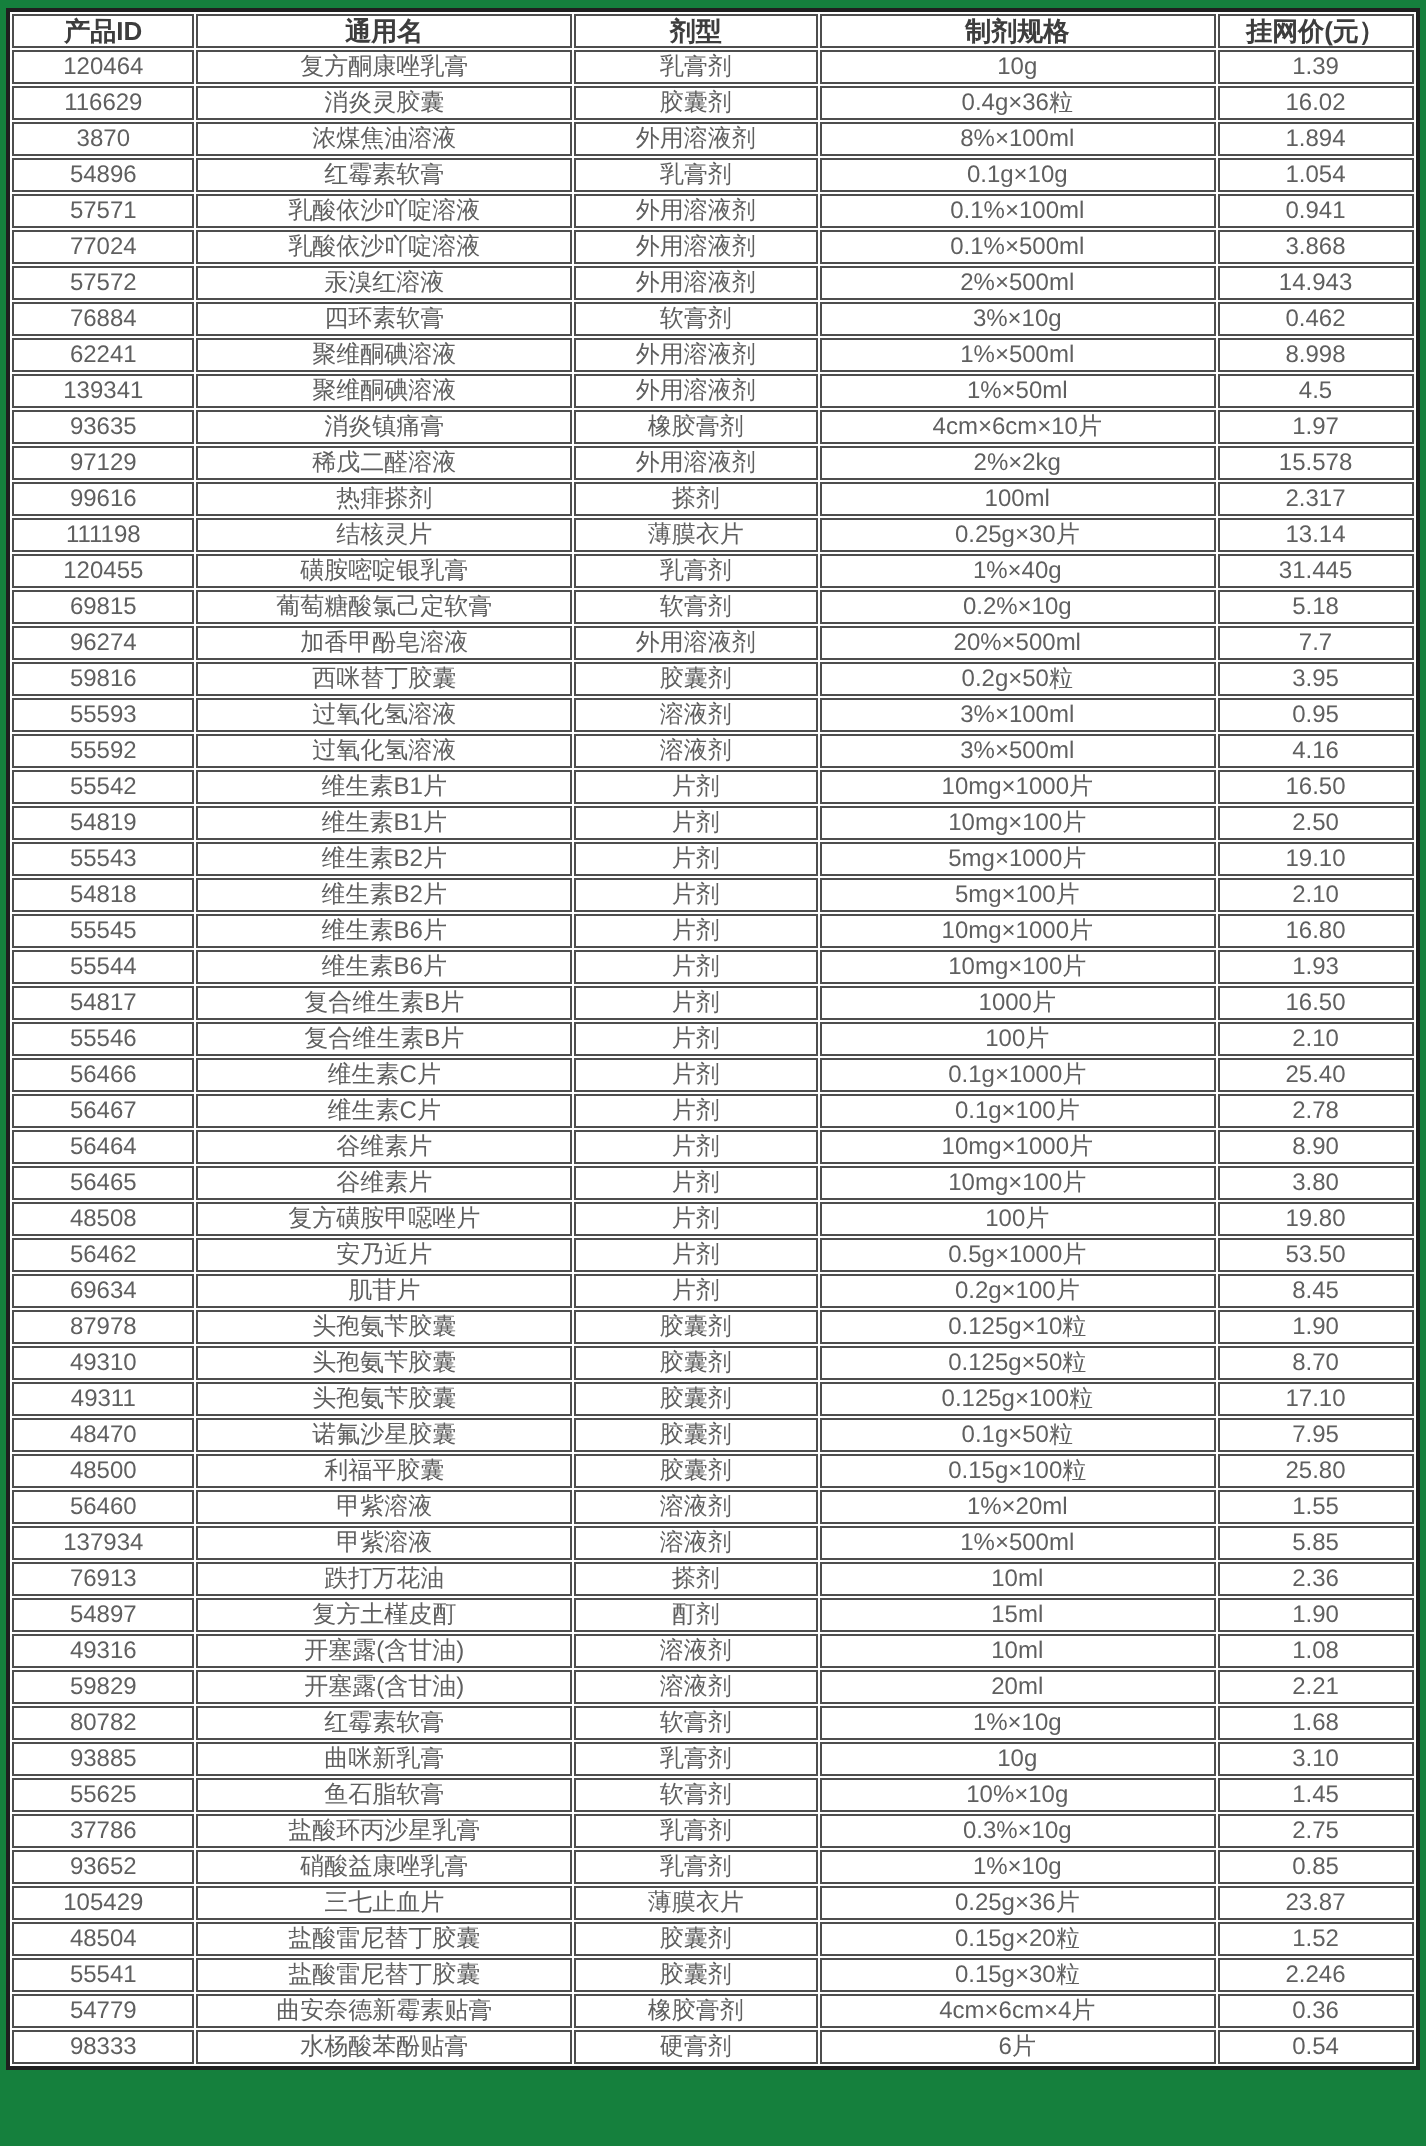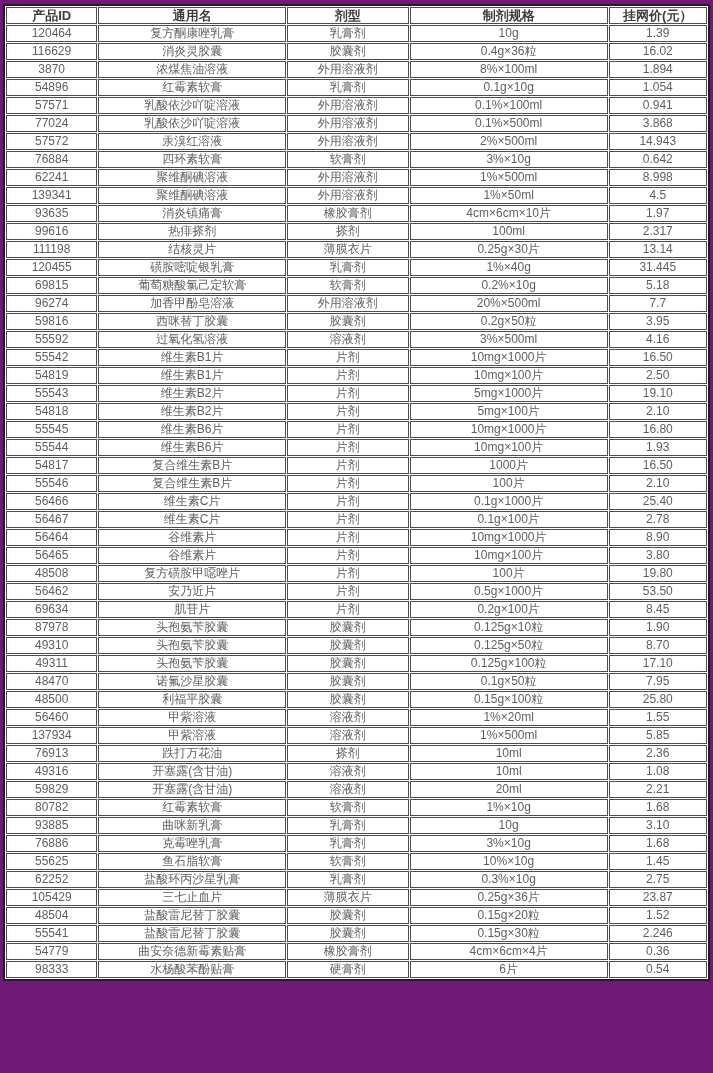--- a/index.html
+++ b/index.html
@@ -4,21 +4,21 @@
 <style>
   html, body { margin: 0; padding: 0; }
   body {
     font-family: "Liberation Sans", "DejaVu Sans", sans-serif;
     background: #ececec;
   }
   .page {
     position: relative;
     width: 713px;
     height: 1073px;
-    background: #701a75;
+    background: #15803d;
     overflow: hidden;
   }
   table.price-table {
     border-collapse: separate;
     border-spacing: 1px;
     table-layout: fixed;
     margin: 4px 3px;
     width: 707px;
     background: #ffffff;
     border: 2px solid #1f1f1f;
@@ -114,21 +114,21 @@
           <td>汞溴红溶液</td>
           <td>外用溶液剂</td>
           <td>2%×500ml</td>
           <td>14.943</td>
         </tr>
         <tr>
           <td>76884</td>
           <td>四环素软膏</td>
           <td>软膏剂</td>
           <td>3%×10g</td>
-          <td>0.642</td>
+          <td>0.462</td>
         </tr>
         <tr>
           <td>62241</td>
           <td>聚维酮碘溶液</td>
           <td>外用溶液剂</td>
           <td>1%×500ml</td>
           <td>8.998</td>
         </tr>
         <tr>
           <td>139341</td>
@@ -138,20 +138,27 @@
           <td>4.5</td>
         </tr>
         <tr>
           <td>93635</td>
           <td>消炎镇痛膏</td>
           <td>橡胶膏剂</td>
           <td>4cm×6cm×10片</td>
           <td>1.97</td>
         </tr>
         <tr>
+          <td>97129</td>
+          <td>稀戊二醛溶液</td>
+          <td>外用溶液剂</td>
+          <td>2%×2kg</td>
+          <td>15.578</td>
+        </tr>
+        <tr>
           <td>99616</td>
           <td>热痱搽剂</td>
           <td>搽剂</td>
           <td>100ml</td>
           <td>2.317</td>
         </tr>
         <tr>
           <td>111198</td>
           <td>结核灵片</td>
           <td>薄膜衣片</td>
@@ -180,20 +187,27 @@
           <td>7.7</td>
         </tr>
         <tr>
           <td>59816</td>
           <td>西咪替丁胶囊</td>
           <td>胶囊剂</td>
           <td>0.2g×50粒</td>
           <td>3.95</td>
         </tr>
         <tr>
+          <td>55593</td>
+          <td>过氧化氢溶液</td>
+          <td>溶液剂</td>
+          <td>3%×100ml</td>
+          <td>0.95</td>
+        </tr>
+        <tr>
           <td>55592</td>
           <td>过氧化氢溶液</td>
           <td>溶液剂</td>
           <td>3%×500ml</td>
           <td>4.16</td>
         </tr>
         <tr>
           <td>55542</td>
           <td>维生素B1片</td>
           <td>片剂</td>
@@ -348,20 +362,27 @@
           <td>5.85</td>
         </tr>
         <tr>
           <td>76913</td>
           <td>跌打万花油</td>
           <td>搽剂</td>
           <td>10ml</td>
           <td>2.36</td>
         </tr>
         <tr>
+          <td>54897</td>
+          <td>复方土槿皮酊</td>
+          <td>酊剂</td>
+          <td>15ml</td>
+          <td>1.90</td>
+        </tr>
+        <tr>
           <td>49316</td>
           <td>开塞露(含甘油)</td>
           <td>溶液剂</td>
           <td>10ml</td>
           <td>1.08</td>
         </tr>
         <tr>
           <td>59829</td>
           <td>开塞露(含甘油)</td>
           <td>溶液剂</td>
@@ -376,39 +397,39 @@
           <td>1.68</td>
         </tr>
         <tr>
           <td>93885</td>
           <td>曲咪新乳膏</td>
           <td>乳膏剂</td>
           <td>10g</td>
           <td>3.10</td>
         </tr>
         <tr>
-          <td>76886</td>
-          <td>克霉唑乳膏</td>
-          <td>乳膏剂</td>
-          <td>3%×10g</td>
-          <td>1.68</td>
-        </tr>
-        <tr>
           <td>55625</td>
           <td>鱼石脂软膏</td>
           <td>软膏剂</td>
           <td>10%×10g</td>
           <td>1.45</td>
         </tr>
         <tr>
-          <td>62252</td>
+          <td>37786</td>
           <td>盐酸环丙沙星乳膏</td>
           <td>乳膏剂</td>
           <td>0.3%×10g</td>
           <td>2.75</td>
+        </tr>
+        <tr>
+          <td>93652</td>
+          <td>硝酸益康唑乳膏</td>
+          <td>乳膏剂</td>
+          <td>1%×10g</td>
+          <td>0.85</td>
         </tr>
         <tr>
           <td>105429</td>
           <td>三七止血片</td>
           <td>薄膜衣片</td>
           <td>0.25g×36片</td>
           <td>23.87</td>
         </tr>
         <tr>
           <td>48504</td>

